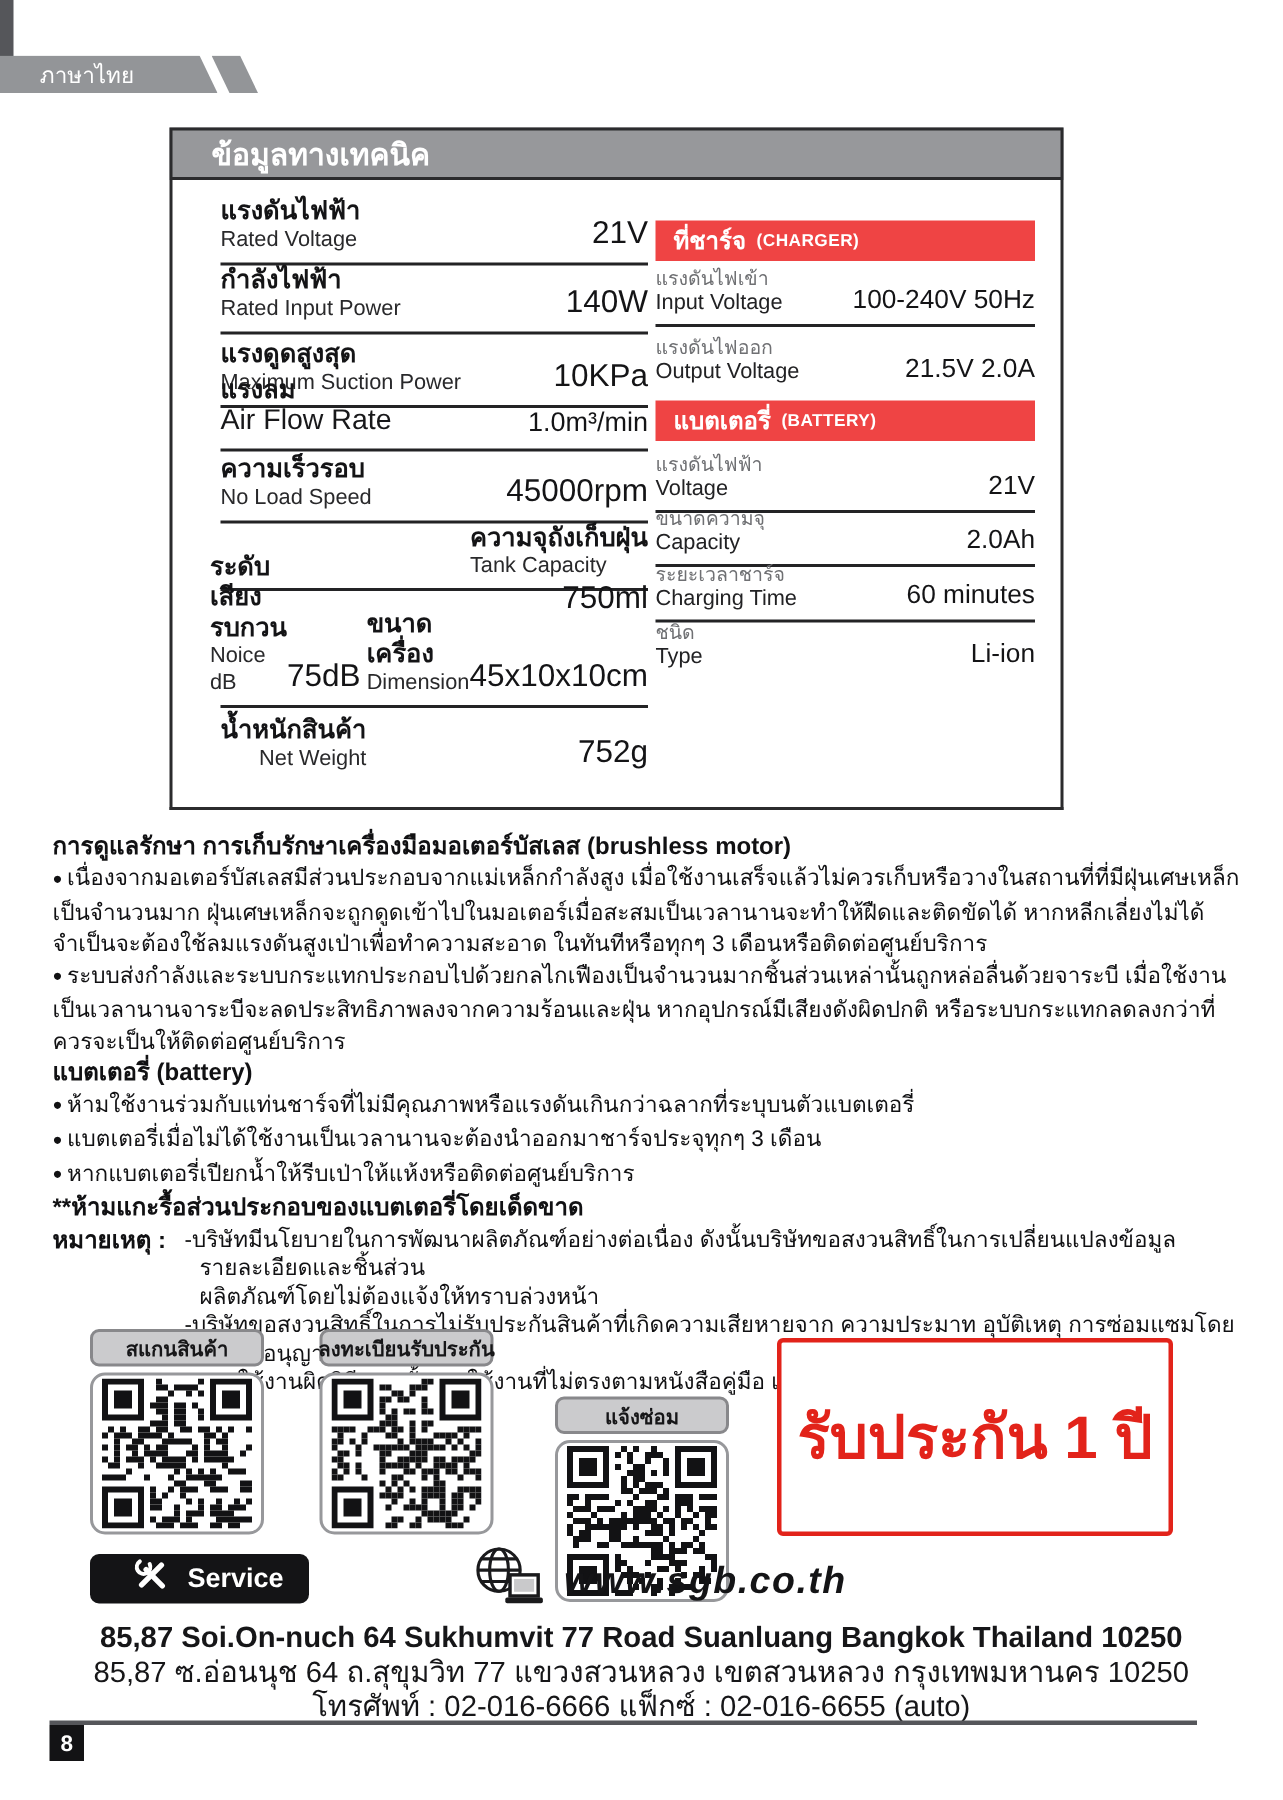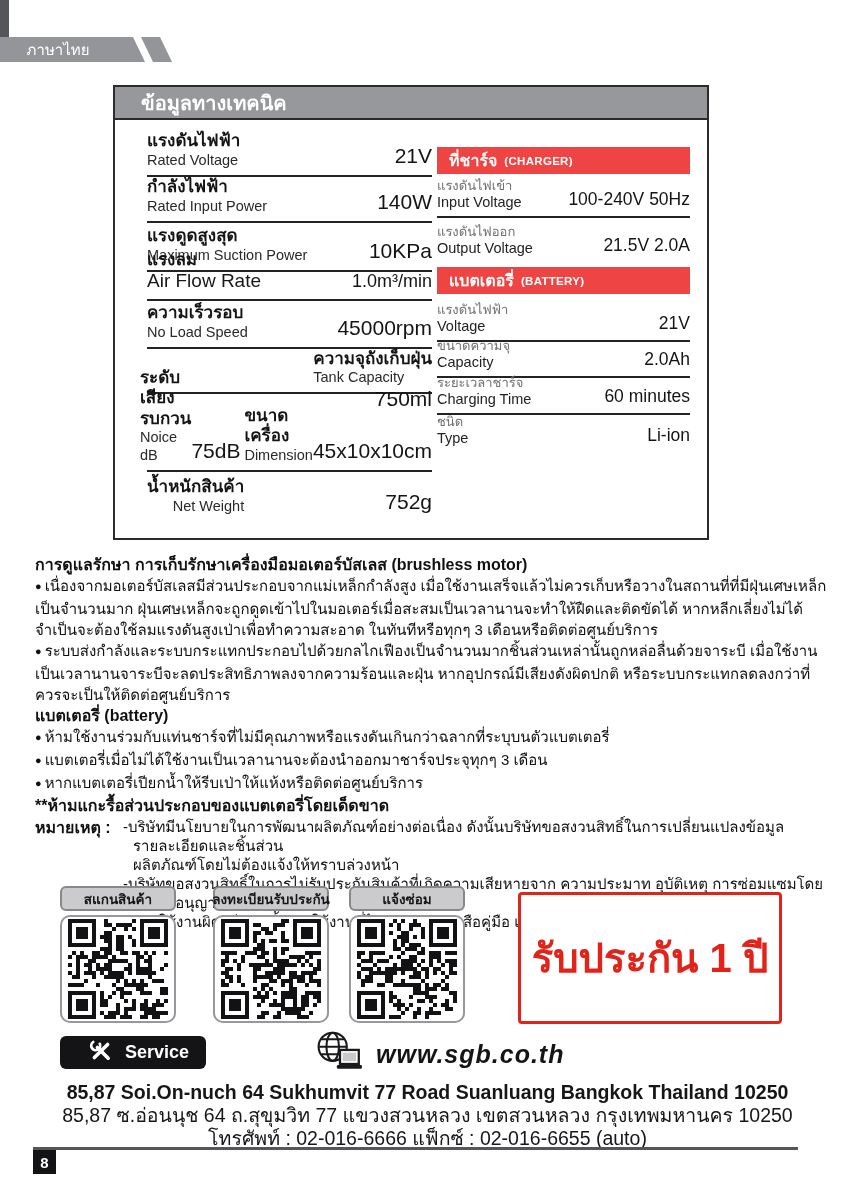--- a/index.html
+++ b/index.html
@@ -53,21 +53,21 @@
   .care{position:absolute;left:35px;top:554px;width:795px;font-size:15px;line-height:21px;color:#111113;}
   .care .h{font-weight:bold;font-size:16px;}
   .care .bullet::before{content:"\25CF\00A0";font-size:11px;position:relative;top:-1px;}
   .note-row{display:flex;margin-top:1px;}
   .note-label{flex:none;width:88px;}
   .note-lines{flex:1;line-height:19px;}
   .note-lines .ind{padding-left:10px;}
 
   
   .qr-item{position:absolute;top:886px;width:116px;}
-  .qr-1{left:60px;} .qr-2{left:213px;} .qr-3{left:349px;}
+  .qr-1{left:60px;} .qr-2{left:213px;} .qr-3{left:370px;margin-top:45px;}
   .qr-pill{height:25px;background:#cbcbcd;border:2px solid #88888b;border-radius:6px;box-sizing:border-box;
         display:flex;align-items:center;justify-content:center;font-size:13.5px;font-weight:bold;color:#161618;
         white-space:nowrap;}
   .qr-box{margin-top:4px;height:108px;border:2px solid #97989b;border-radius:10px;background:#fff;
         box-sizing:border-box;display:flex;align-items:center;justify-content:center;}
 
   .warranty{position:absolute;left:518px;top:892px;width:264px;height:132px;border:3px solid #e2231a;
         border-radius:4px;box-sizing:border-box;display:flex;align-items:center;justify-content:center;
         color:#e2231a;font-size:40px;font-weight:bold;background:#fff;}
 

